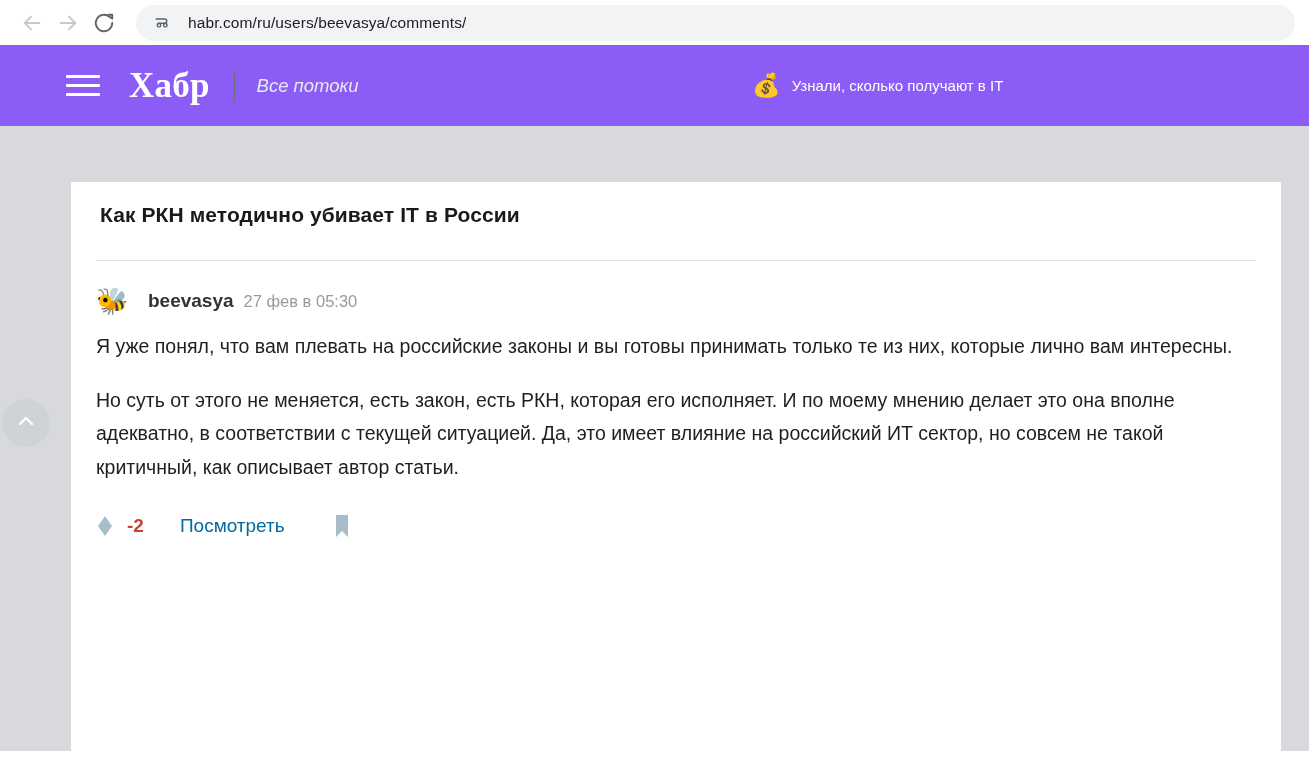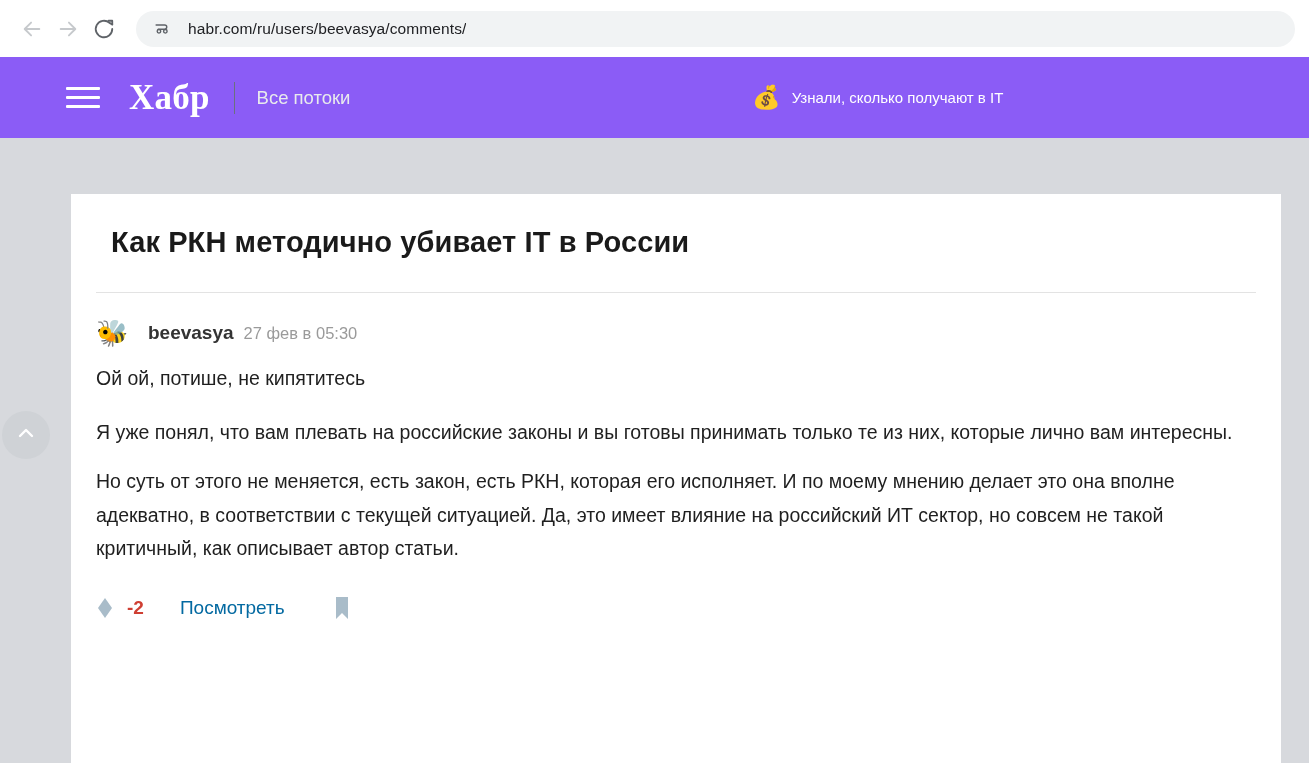--- a/index.html
+++ b/index.html
@@ -6,21 +6,21 @@
   html, body {
     margin: 0; padding: 0;
     width: 1309px; height: 763px;
     background: #ffffff;
     font-family: "Liberation Sans", sans-serif;
     overflow: hidden;
   }
 
   
   .browser-bar {
-    height: 57px;
+    height: 45px;
     background: #ffffff;
     display: flex;
     align-items: center;
     padding: 0 14px;
     position: relative;
   }
   .nav-btn {
     width: 36px; height: 36px;
     display: flex; align-items: center; justify-content: center;
     color: #5f6368;
@@ -93,20 +93,21 @@
     font-family: "Liberation Serif", serif;
   }
   .divider-v {
     width: 1px; height: 32px;
     background: #6a7080;
     margin: 0 22px 0 24px;
   }
   .flows-link {
     color: #e8eaed;
     font-size: 18.5px;
+    font-style: italic;
   }
   .promo {
     position: absolute;
     left: 752px;
     display: flex;
     align-items: center;
     gap: 11px;
   }
   .promo .emoji { font-size: 23px; line-height: 1; }
   .promo .promo-text {
@@ -118,23 +119,23 @@
   .content-card {
     position: absolute;
     left: 71px;
     top: 137px;
     width: 1210px;
     bottom: 0;
     background: #ffffff;
     padding: 0 25px;
   }
   .post-title {
-    margin: 15px;
+    margin: 4px;
     padding-top: 17px;
-    font-size: 29px;
+    font-size: 21px;
     font-weight: bold;
     color: #1a1a1a;
     letter-spacing: 0.1px;
   }
   .hr {
     margin-top: 33px;
     height: 1px;
     background: #e3e3e3;
   }
 
@@ -283,21 +284,20 @@
     <div class="hr"></div>
 
     <div class="comment">
       <div class="comment-head">
         <span class="avatar">🐝</span>
         <span class="author">beevasya</span>
         <span class="timestamp">27 фев в 05:30</span>
       </div>
 
       <div class="comment-body">
-        <p>Ой ой, потише, не кипятитесь</p>
         <p>Я уже понял, что вам плевать на российские законы и вы готовы принимать только те из них, которые лично вам интересны.</p>
         <p>Но суть от этого не меняется, есть закон, есть РКН, которая его исполняет. И по моему мнению делает это она вполне адекватно, в соответствии с текущей ситуацией. Да, это имеет влияние на российский ИТ сектор, но совсем не такой критичный, как описывает автор статьи.</p>
       </div>
 
       <div class="comment-footer">
         <span class="vote-icon">
           <svg width="16" height="22" viewBox="0 0 16 22">
               <polygon points="8,1 15,11 8,21 1,11" fill="#a9bcc9"></polygon>
             </svg>
         </span>

